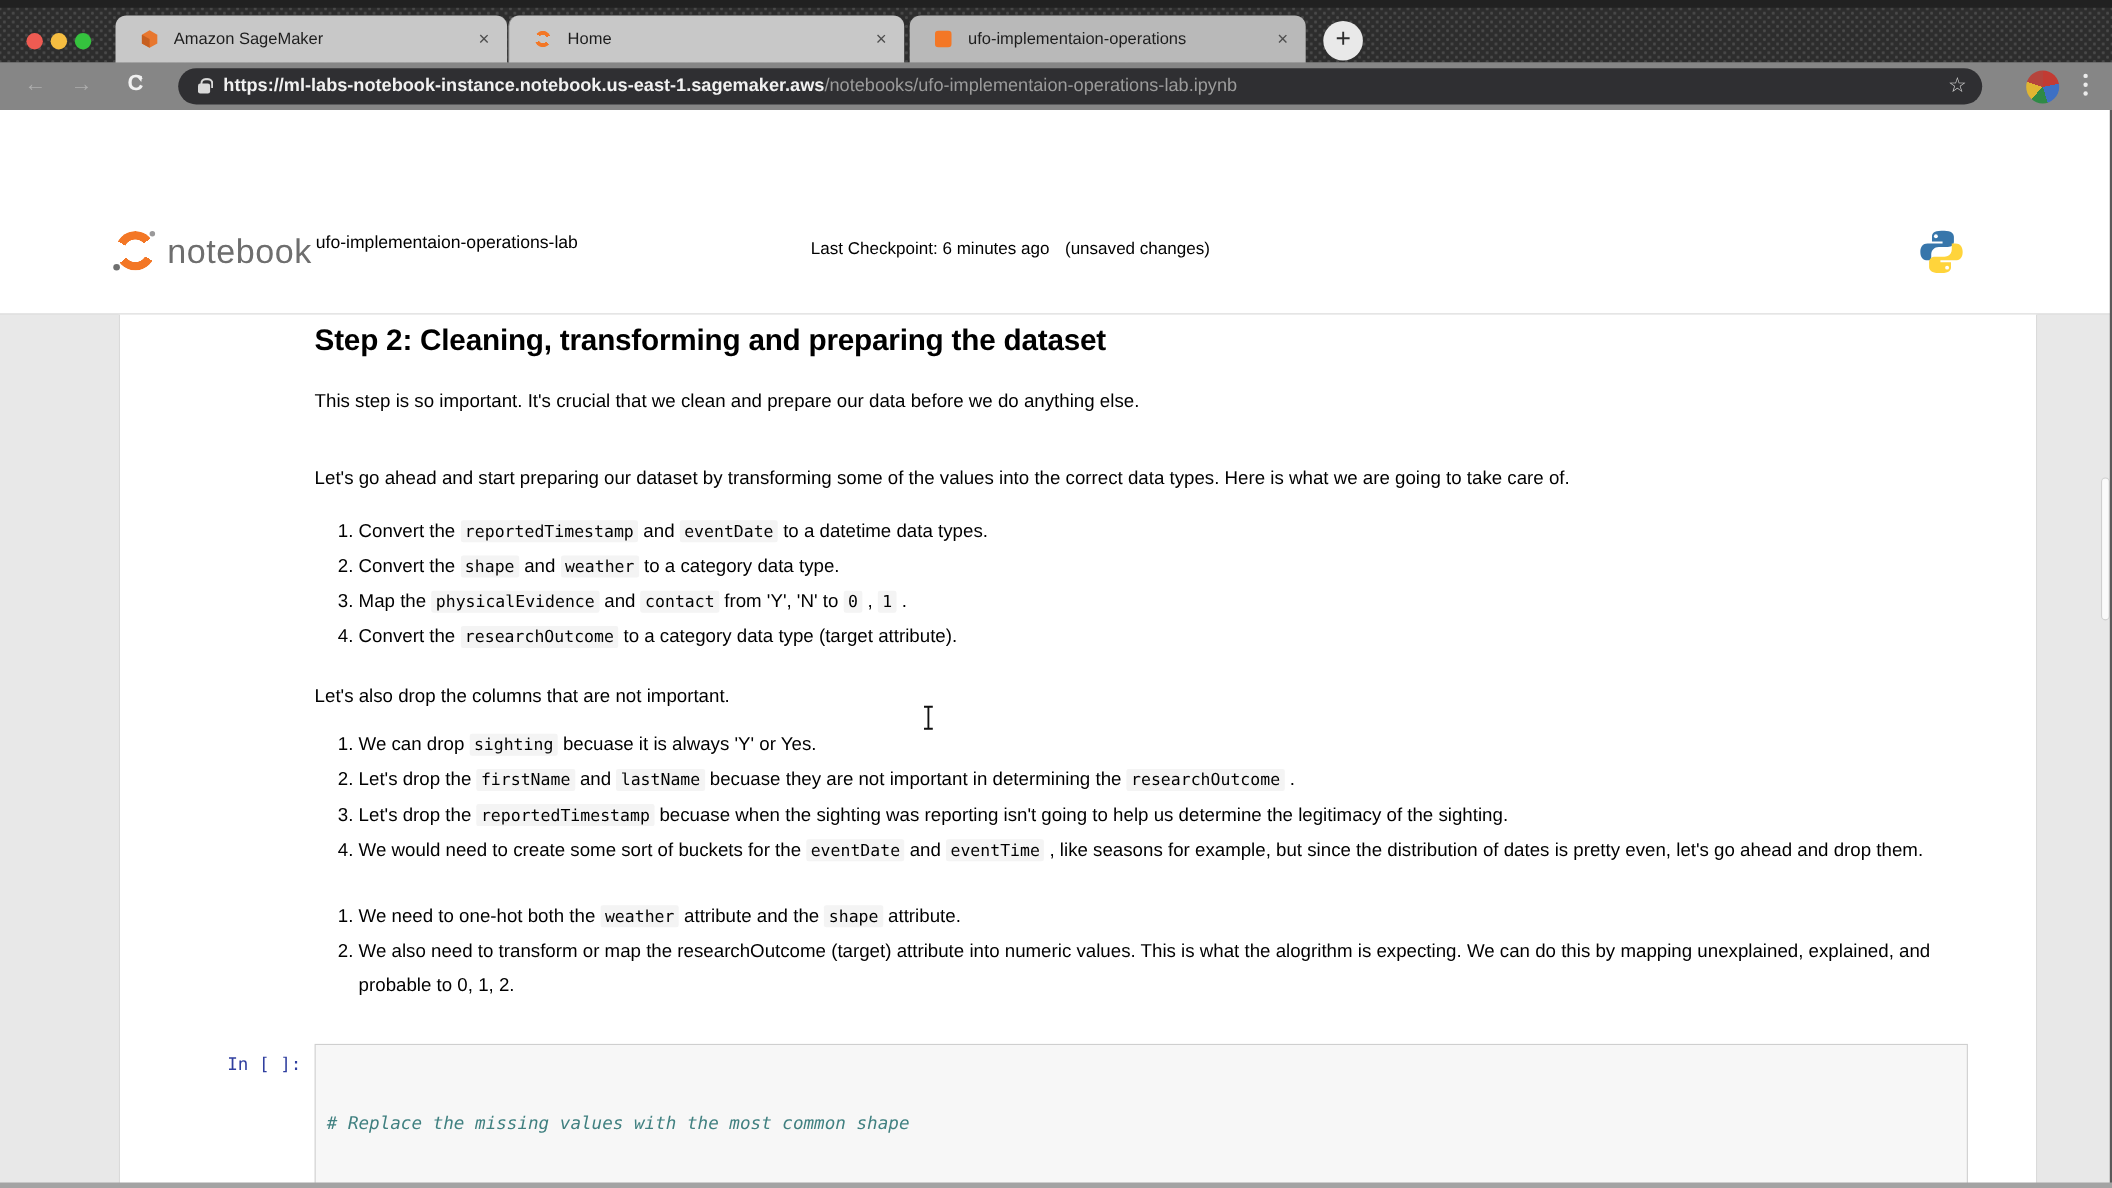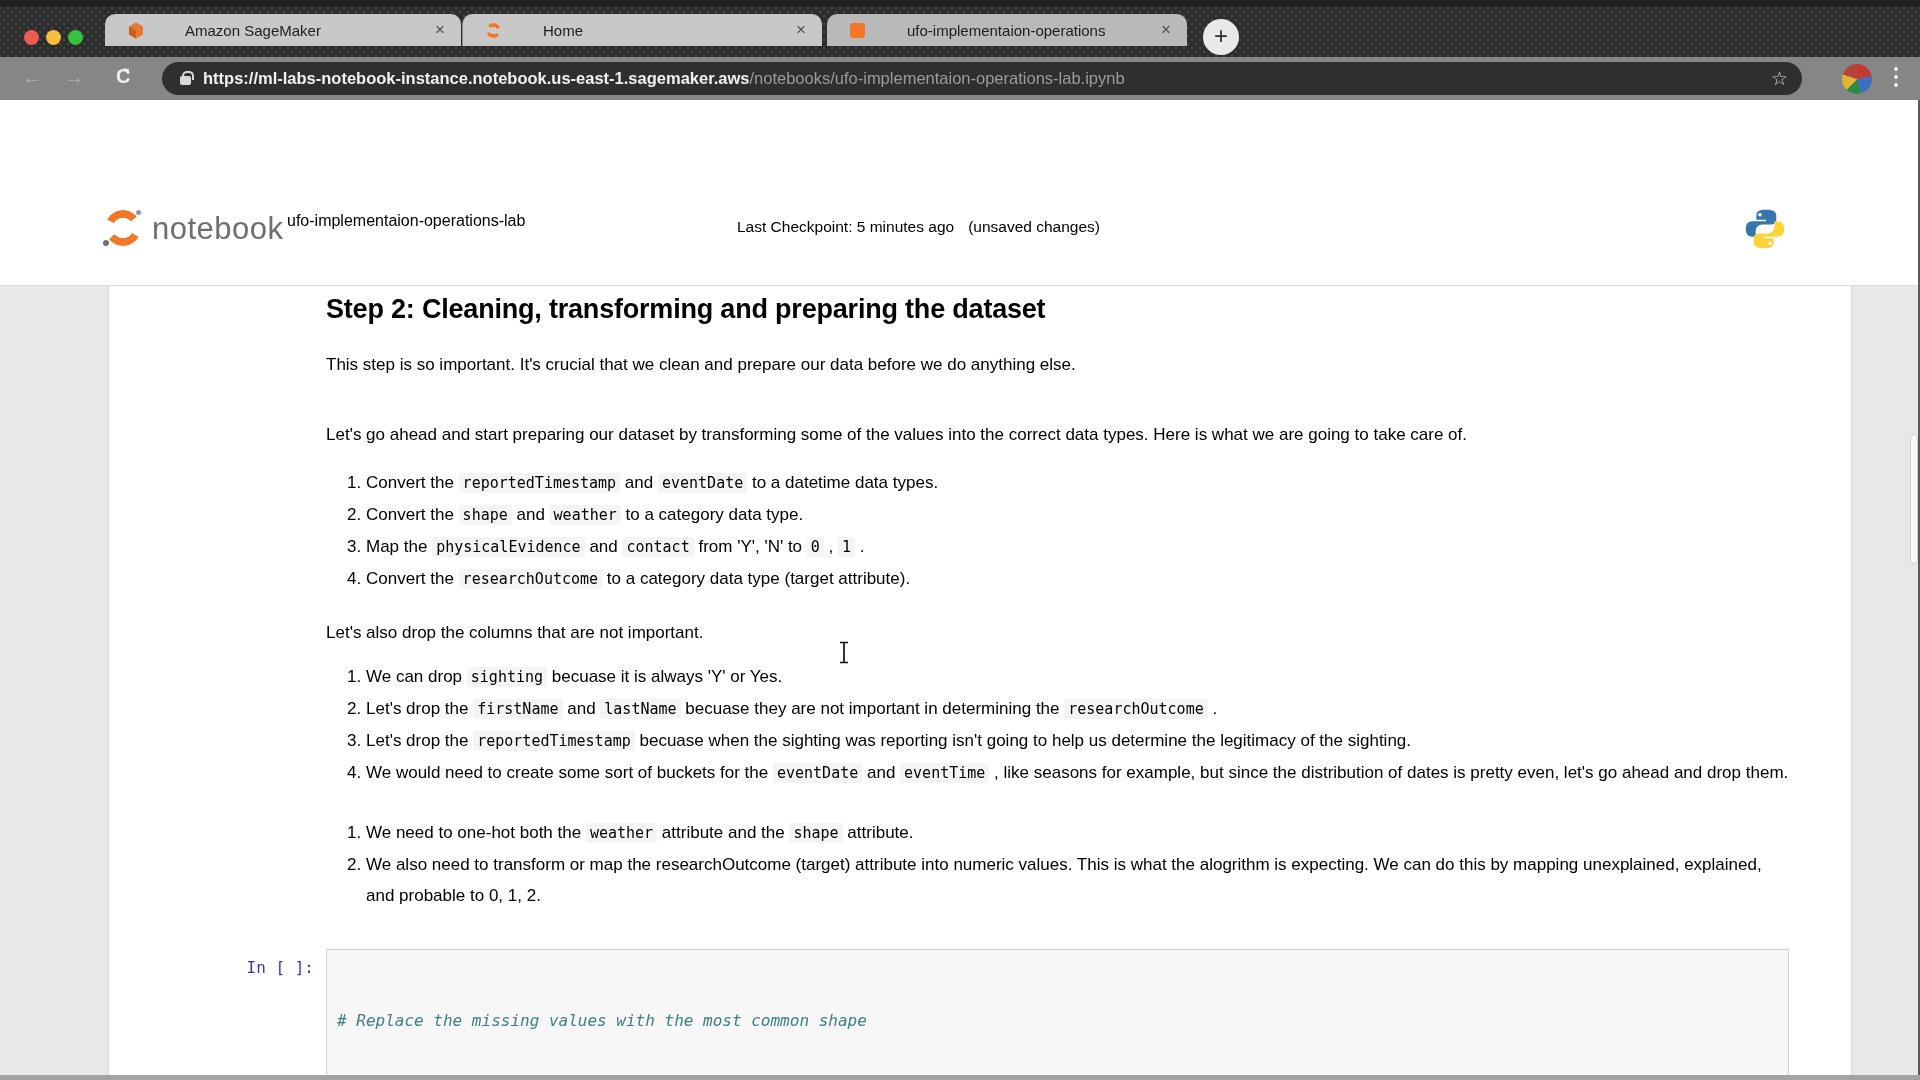--- a/index.html
+++ b/index.html
@@ -11,22 +11,22 @@
     background-color:#2d2d2d;
     background-image:
       radial-gradient(rgba(120,120,120,.38) 1.1px, transparent 1.6px),
       radial-gradient(rgba(120,120,120,.38) 1.1px, transparent 1.6px);
     background-size:8px 8px; background-position:0 0,4px 4px; }
   .tabbar::before { content:""; position:absolute; top:0; left:0; right:0; height:7px; background:#212121; }
   .tl { position:absolute; top:30px; width:15px; height:15px; border-radius:50%; }
   .tl.red { left:24px; background:#ee5b52; }
   .tl.yel { left:46px; background:#f5bd41; }
   .tl.grn { left:68px; background:#35c23e; }
-  .tab { position:absolute; top:14px; height:32px; border-radius:10px 10px 0 0;
-    display:flex; align-items:center; padding:0 16px 0 22px;gap:27px; }
+  .tab { position:absolute; top:14px; height:43px; border-radius:10px 10px 0 0;
+    display:flex; align-items:center; padding:0 16px 0 22px; }
   .tab.t1 { left:105px; width:356px; background:#c8c8c8; }
   .tab.t2 { left:462px; width:360px; background:#c8c8c8; border-left:1px solid #8f8f8f; }
   .tab.t3 { left:827px; width:360px; background:#b9b9b9; }
   .fav { width:17px; height:17px; margin-right:14px; flex:none; display:flex; align-items:center; justify-content:center; }
   .tlabel { font-size:15px; color:#1d1d1d; flex:1; white-space:nowrap; overflow:hidden; }
   .tclose { font-size:17px; color:#4e4e4e; margin-left:10px; flex:none; }
   .jring-s { width:15px; height:15px; border-radius:50%;
     background:conic-gradient(from 130deg,#f37726 0 115deg,transparent 115deg 180deg,#f37726 180deg 295deg,transparent 295deg);
     -webkit-mask:radial-gradient(circle,transparent 0 3.6px,#000 4px);
             mask:radial-gradient(circle,transparent 0 3.6px,#000 4px); }
@@ -99,21 +99,21 @@
   .cellsel { width:163px; height:36px; background:#fff; border:1px solid #cfcfcf; border-radius:3px;
     display:flex; align-items:center; padding:0 12px; font-size:16px; color:#333; position:relative; }
   .cellsel .spin { position:absolute; right:10px; top:7px; display:flex; flex-direction:column; gap:3px; }
   .cellsel .spin i { width:0; height:0; border-left:5px solid transparent; border-right:5px solid transparent; }
   .cellsel .spin .upt { border-bottom:6px solid #444; }
   .cellsel .spin .dnt { border-top:6px solid #444; }
 
   
   .page { position:absolute; top:285px; left:0; right:0; bottom:0; background:#e8e8e8; border-top:1px solid #dcdcdc; }
   .container { position:absolute; left:108px; width:1744px; top:0; bottom:0; background:#fff;
-    border-left:1px solid #d6d6d6; border-right:1px solid #d6d6d6;padding-left:40px; }
+    border-left:1px solid #d6d6d6; border-right:1px solid #d6d6d6; }
   .mdcell { padding:8px 62px 0 177px; color:#000; }
   .mdcell h2 { font-size:27px; line-height:31px; font-weight:700; letter-spacing:-.2px; margin-bottom:28px; }
   .mdcell p { font-size:17px; line-height:24px; }
   .mb46 { margin-bottom:46px; } .mb20 { margin-bottom:20px; } .mb26 { margin-bottom:26px; }
   .mb16 { margin-bottom:16px; } .mb28 { margin-bottom:28px; } .mb38 { margin-bottom:38px; }
   .mdcell ol { padding-left:40px; font-size:17px; }
   .mdcell li { line-height:31px; }
   code.ic { font-family:"DejaVu Sans Mono","Liberation Mono",monospace; font-size:15px;
     background:#f4f4f4; padding:1px 4px; border-radius:2px; }
   .codecell { display:flex; }
@@ -188,21 +188,21 @@
 </div>
 
 <div class="jheader">
   <span class="jlogo">
       <span class="ring"></span>
       <span class="d1"></span>
       <span class="d2"></span>
     </span>
   <span class="jword">notebook</span>
   <span class="nbtitle">ufo-implementaion-operations-lab</span>
-  <span class="chkpt"><span>Last Checkpoint: 5 minutes ago</span><span class="unsaved">(unsaved changes)</span></span>
+  <span class="chkpt"><span>Last Checkpoint: 6 minutes ago</span><span class="unsaved">(unsaved changes)</span></span>
   <span class="pylogo">
     <svg width="44" height="44" viewBox="0 0 32 32">
       <path fill="#3776ab" d="M15.9 2c-5 0-6.2 1.9-6.2 4v3.2h7v1.2H6.8C3.7 10.4 2 12.5 2 16s1.7 5.6 4.8 5.6h2.4v-3.8c0-2.9 2.1-5 5-5h6c2.3 0 4-1.3 4-3.6V6c0-2.1-1.8-4-6.3-4z"></path>
       <path fill="#ffd43b" d="M16.1 30c5 0 6.2-1.9 6.2-4v-3.2h-7v-1.2h9.9c3.1 0 4.8-2.1 4.8-5.6s-1.7-5.6-4.8-5.6h-2.4v3.8c0 2.9-2.1 5-5 5h-6c-2.3 0-4 1.3-4 3.6v3.2c0 2.1 1.8 4 6.3 4z"></path>
       <circle cx="12.3" cy="5.6" r="1.3" fill="#fff"></circle>
         <circle cx="19.7" cy="26.4" r="1.3" fill="#fff"></circle>
     </svg>
   </span>
 
   <div class="menubar">

